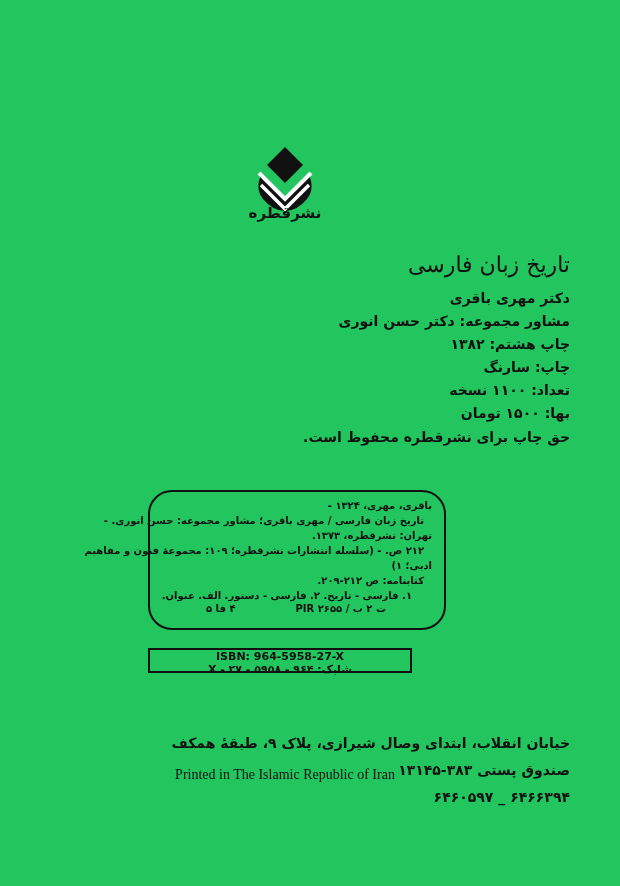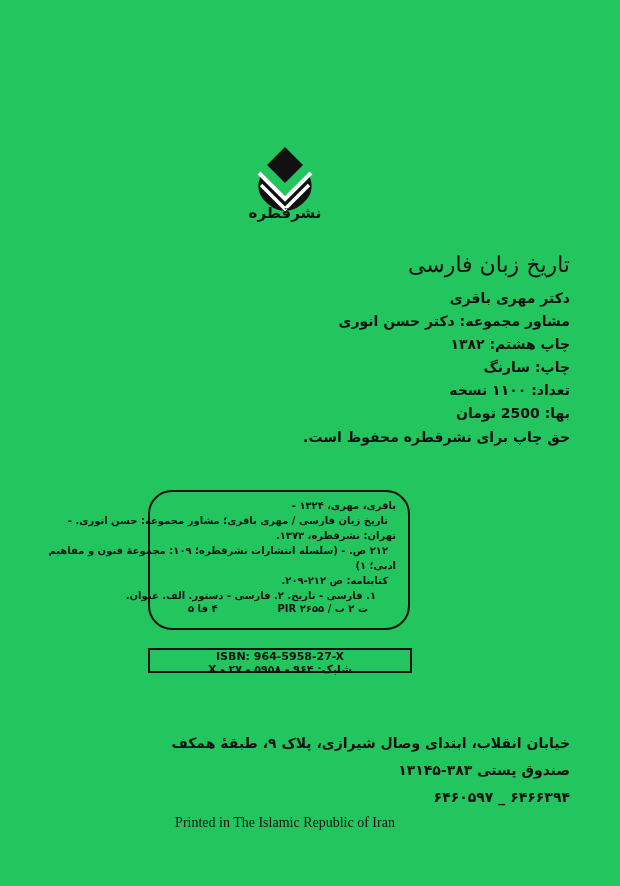--- a/index.html
+++ b/index.html
@@ -6,33 +6,33 @@
   body { width: 620px; height: 886px; position: relative; overflow: hidden;
          font-family: "DejaVu Sans", sans-serif; color: #111; }
   .page { position: absolute; left: 0; top: 0; width: 620px; height: 886px; background: #22c55e; }
   .logo { position: absolute; left: 255px; top: 145px; width: 60px; height: 66px; }
   .publisher-name { position: absolute; left: 0; width: 570px; top: 204px; text-align: center;
          direction: rtl; font-weight: bold; font-size: 15px; }
   .line { position: absolute; left: 0; width: 570px; direction: rtl;
          font-weight: bold; white-space: nowrap; }
   .title { top: 252px; font-size: 22px; font-weight: normal; font-family: "DejaVu Serif", serif; }
   .info { font-size: 14px; }
-  .cip-box { position: absolute; left: 148px; top: 490px; width: 262px; height: 140px;
+  .cip-box { position: absolute; left: 148px; top: 490px; width: 298px; height: 140px;
          border: 2px solid #111; border-radius: 24px; box-sizing: border-box; direction: rtl;
          padding: 6px 12px 0 10px; }
   .cip-line { font-size: 10px; font-weight: bold; line-height: 15px; white-space: nowrap; }
   .cip-indent { padding-right: 8px; text-align: right; }
   .cip-indent2 { padding-right: 20px; }
   .cip-class { display: flex; justify-content: center; gap: 60px; font-size: 10px; font-weight: bold; margin-top: 0px; }
   .isbn-box { position: absolute; left: 148px; top: 648px; width: 264px; height: 25px;
          border: 2px solid #111; box-sizing: border-box; display: flex; justify-content: space-between;
          align-items: center; padding: 0 8px; font-size: 11px; font-weight: bold; flex-direction: column; }
   .isbn-fa { direction: rtl; }
   .addr { font-size: 14px; }
-  .printed { position: absolute; left: 0; width: 570px; top: 815px; text-align: center;
+  .printed { position: absolute; left: 0; width: 570px; top: 767px; text-align: center;
          font-family: "Liberation Serif", serif; font-size: 14px; }
 </style>
 </head>
 <body>
 
 <div class="page">
 
   <svg class="logo" viewBox="0 0 60 66">
 
     <polygon points="30,2 48,20 30,38 12,20" fill="#111"></polygon>
@@ -43,21 +43,21 @@
   </svg>
 
   <div class="publisher-name">نشرقطره</div>
 
   <div class="line title">تاریخ زبان فارسی</div>
   <div class="line info" style="top:290px">دکتر مهری باقری</div>
   <div class="line info" style="top:313px">مشاور مجموعه: دکتر حسن انوری</div>
   <div class="line info" style="top:336px">چاپ هشتم: ۱۳۸۲</div>
   <div class="line info" style="top:359px">چاپ: سارنگ</div>
   <div class="line info" style="top:382px">تعداد: ۱۱۰۰ نسخه</div>
-  <div class="line info" style="top:405px">بها: 2500 تومان</div>
+  <div class="line info" style="top:405px">بها: ۱۵۰۰ تومان</div>
   <div class="line info" style="top:429px">حق چاپ برای نشرقطره محفوظ است.</div>
 
   <div class="cip-box">
     <div class="cip-line">باقری، مهری، ۱۳۲۴ -</div>
     <div class="cip-line cip-indent">تاریخ زبان فارسی / مهری باقری؛ مشاور مجموعه: حسن انوری. -</div>
     <div class="cip-line">تهران: نشرقطره، ۱۳۷۳.</div>
     <div class="cip-line cip-indent">۲۱۲ ص. - (سلسله انتشارات نشرقطره؛ ۱۰۹: مجموعهٔ فنون و مفاهیم</div>
     <div class="cip-line">ادبی؛ ۱)</div>
     <div class="cip-line cip-indent">کتابنامه: ص ۲۱۲-۲۰۹.</div>
     <div class="cip-line cip-indent2">۱. فارسی - تاریخ. ۲. فارسی - دستور. الف. عنوان.</div>

